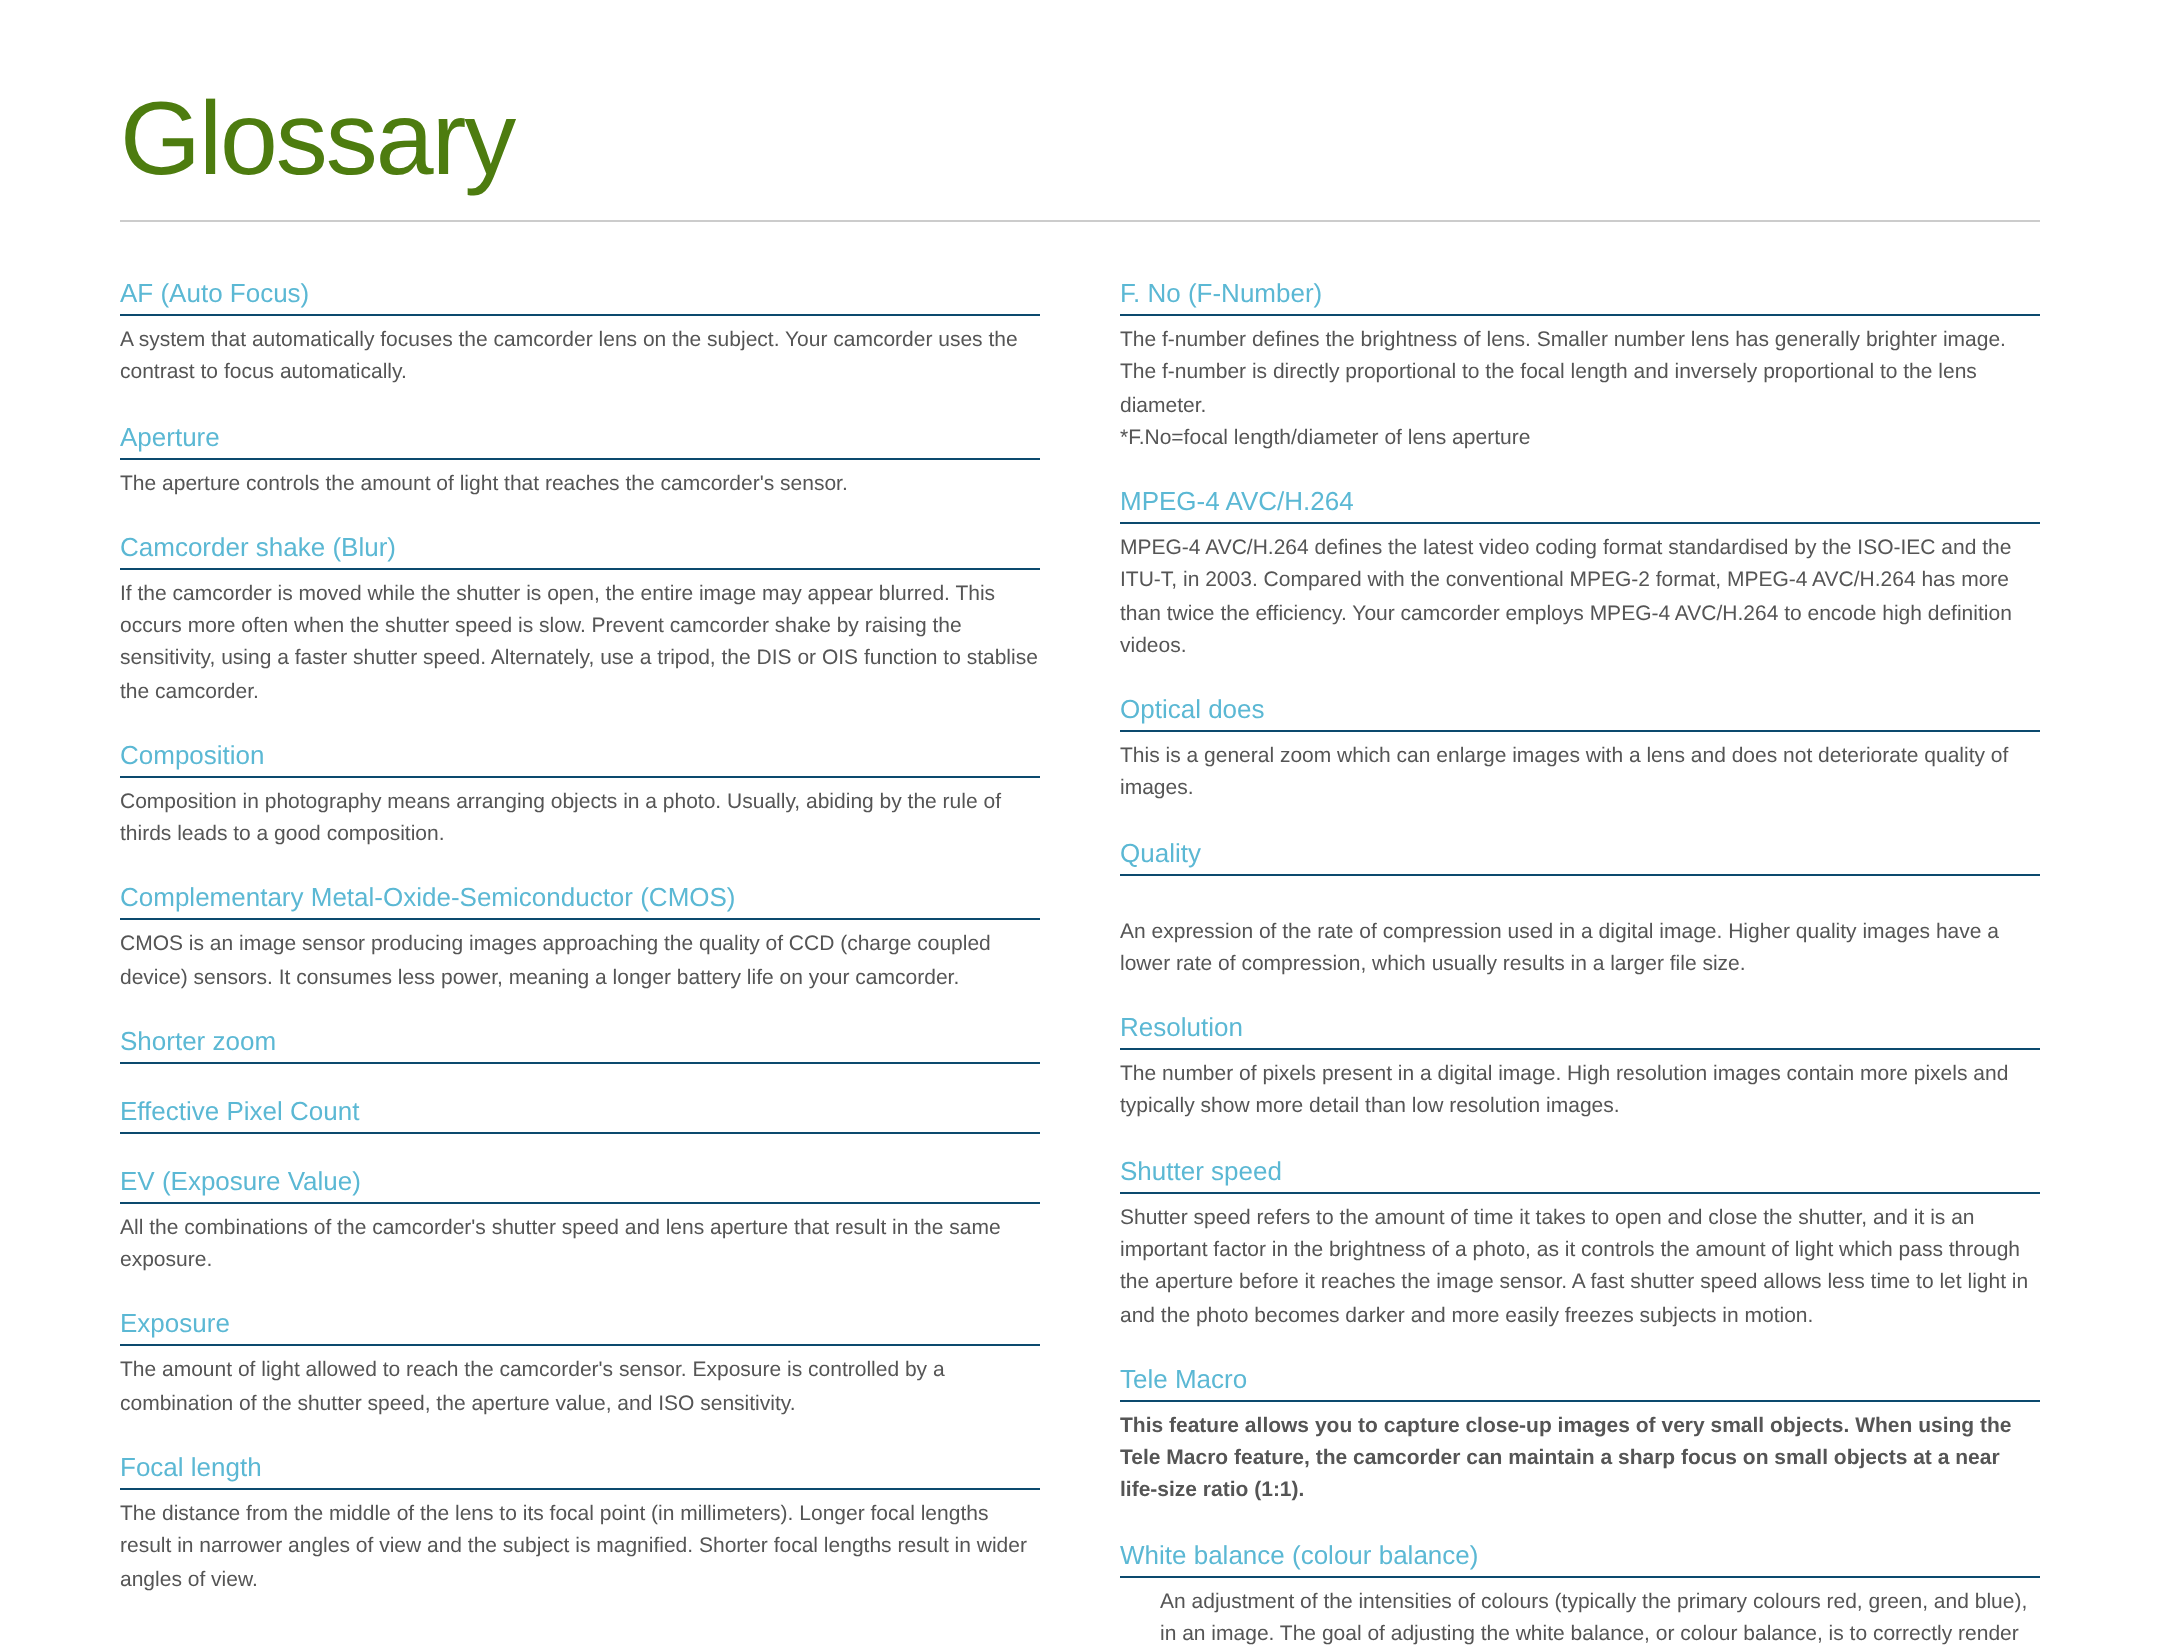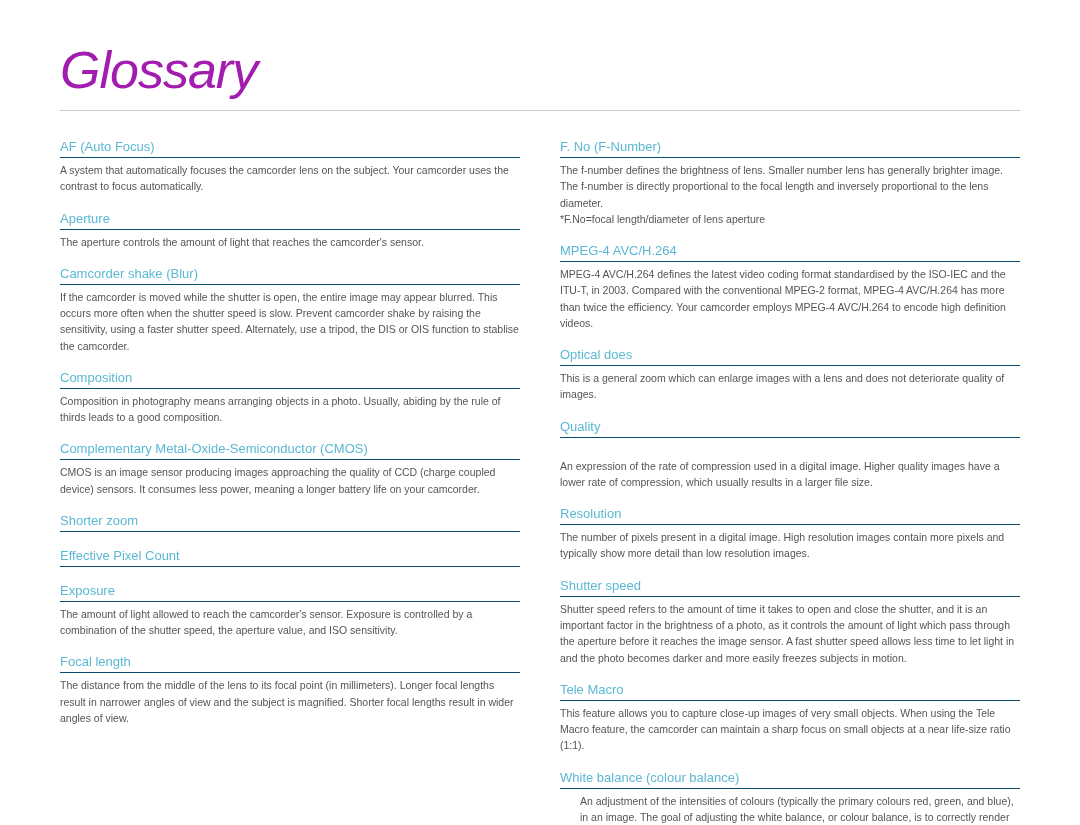--- a/index.html
+++ b/index.html
@@ -13,24 +13,23 @@
       font-family: 'Arial', sans-serif;
       width: 1080px;
       min-height: 825px;
       padding: 40px 60px 40px 60px;
       color: #333333;
     }
 
     .page-title {
       font-size: 52px;
       font-weight: 300;
-      color: #a21caf;
+      color: #4d7c0f;
       margin-bottom: 10px;
       letter-spacing: -1px;
-      font-style: italic;
     }
 
     .title-divider {
       border: none;
       border-top: 1px solid #cccccc;
       margin-bottom: 28px;
     }
 
     .content-columns {
       display: flex;
@@ -88,20 +87,24 @@
         <div class="entry-title">Complementary Metal-Oxide-Semiconductor (CMOS)</div>
         <div class="entry-body">CMOS is an image sensor producing images approaching the quality of CCD (charge coupled device) sensors. It consumes less power, meaning a longer battery life on your camcorder.</div>
       </div>
       <div class="glossary-entry">
         <div class="entry-title">Shorter zoom</div>
       </div>
       <div class="glossary-entry">
         <div class="entry-title">Effective Pixel Count</div>
       </div>
       <div class="glossary-entry">
+        <div class="entry-title">EV (Exposure Value)</div>
+        <div class="entry-body">All the combinations of the camcorder's shutter speed and lens aperture that result in the same exposure.</div>
+      </div>
+      <div class="glossary-entry">
         <div class="entry-title">Exposure</div>
         <div class="entry-body">The amount of light allowed to reach the camcorder's sensor. Exposure is controlled by a combination of the shutter speed, the aperture value, and ISO sensitivity.</div>
       </div>
       <div class="glossary-entry">
         <div class="entry-title">Focal length</div>
         <div class="entry-body">The distance from the middle of the lens to its focal point (in millimeters). Longer focal lengths result in narrower angles of view and the subject is magnified. Shorter focal lengths result in wider angles of view.</div>
       </div>
     </div>
   <div class="column" id="right-col">
       <div class="glossary-entry">
@@ -124,20 +127,20 @@
       <div class="glossary-entry">
         <div class="entry-title">Resolution</div>
         <div class="entry-body" style="white-space: pre-line;">The number of pixels present in a digital image. High resolution images contain more pixels and typically show more detail than low resolution images.</div>
       </div>
       <div class="glossary-entry">
         <div class="entry-title">Shutter speed</div>
         <div class="entry-body" style="white-space: pre-line;">Shutter speed refers to the amount of time it takes to open and close the shutter, and it is an important factor in the brightness of a photo, as it controls the amount of light which pass through the aperture before it reaches the image sensor. A fast shutter speed allows less time to let light in and the photo becomes darker and more easily freezes subjects in motion.</div>
       </div>
       <div class="glossary-entry">
         <div class="entry-title">Tele Macro</div>
-        <div class="entry-body" style="white-space: pre-line;">This feature allows you to capture close-up images of very small objects. When using the Tele Macro feature, the camcorder can maintain a sharp focus on small objects at a near life-size ratio (1:1).</div>
+        <div class="entry-body" style="white-space: pre-line; font-weight: bold;">This feature allows you to capture close-up images of very small objects. When using the Tele Macro feature, the camcorder can maintain a sharp focus on small objects at a near life-size ratio (1:1).</div>
       </div>
       <div class="glossary-entry">
         <div class="entry-title">White balance (colour balance)</div>
         <div class="entry-body" style="white-space: pre-line; margin-left: 20px;">An adjustment of the intensities of colours (typically the primary colours red, green, and blue), in an image. The goal of adjusting the white balance, or colour balance, is to correctly render the colours in an image.</div>
       </div>
     </div>
 </div>
 
 </body></html>

